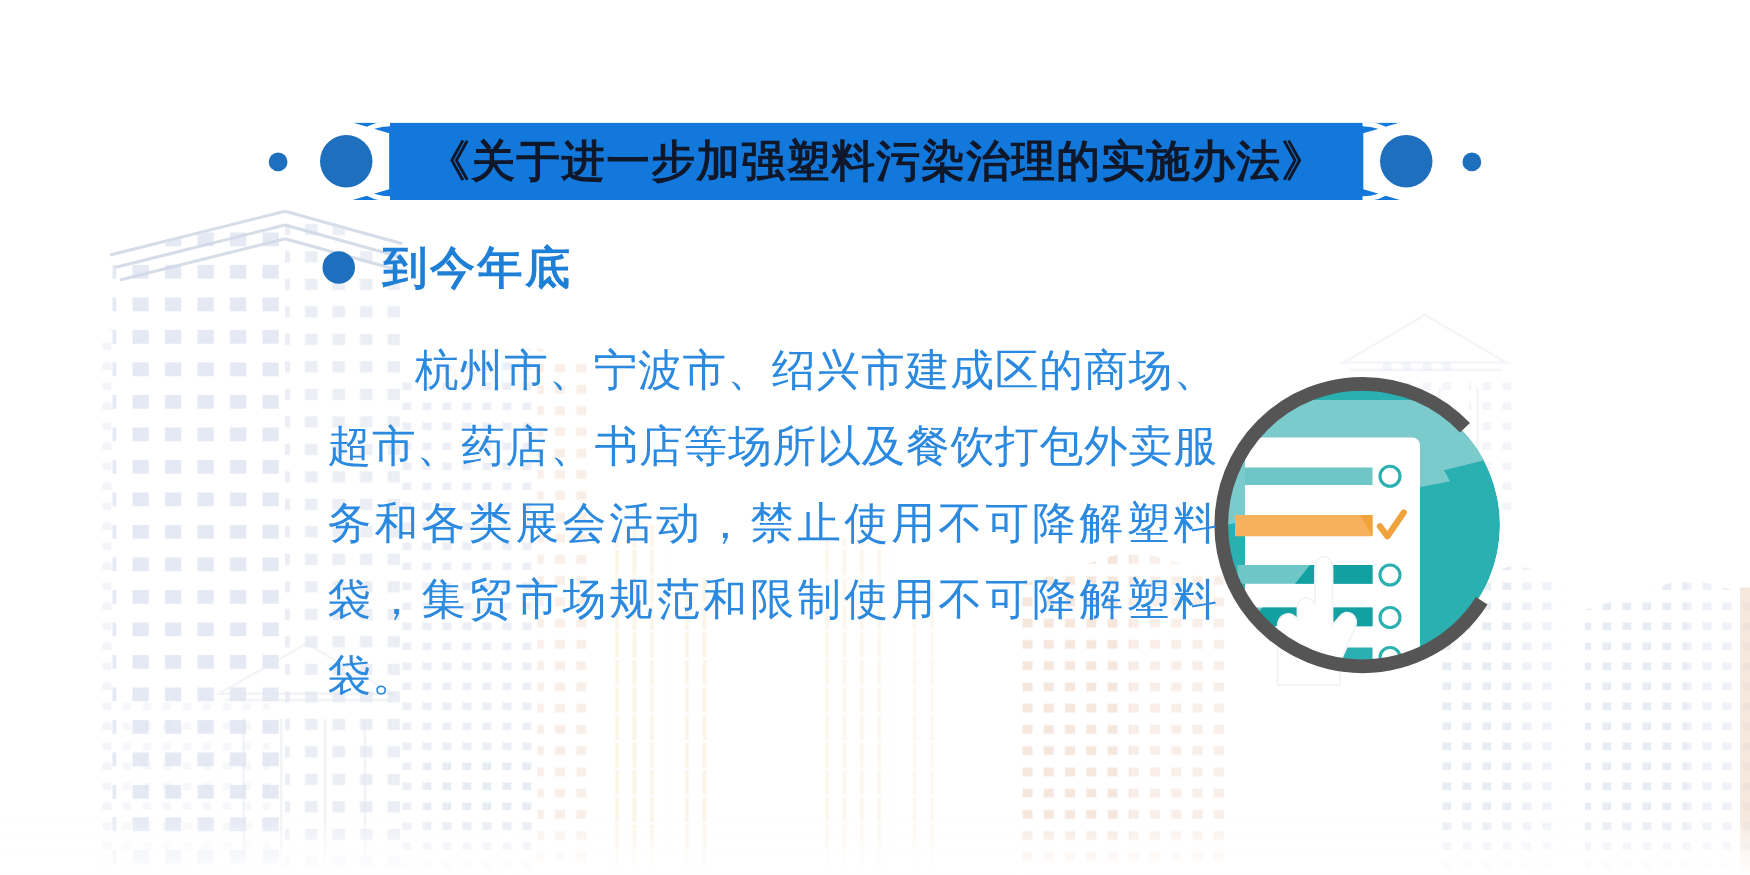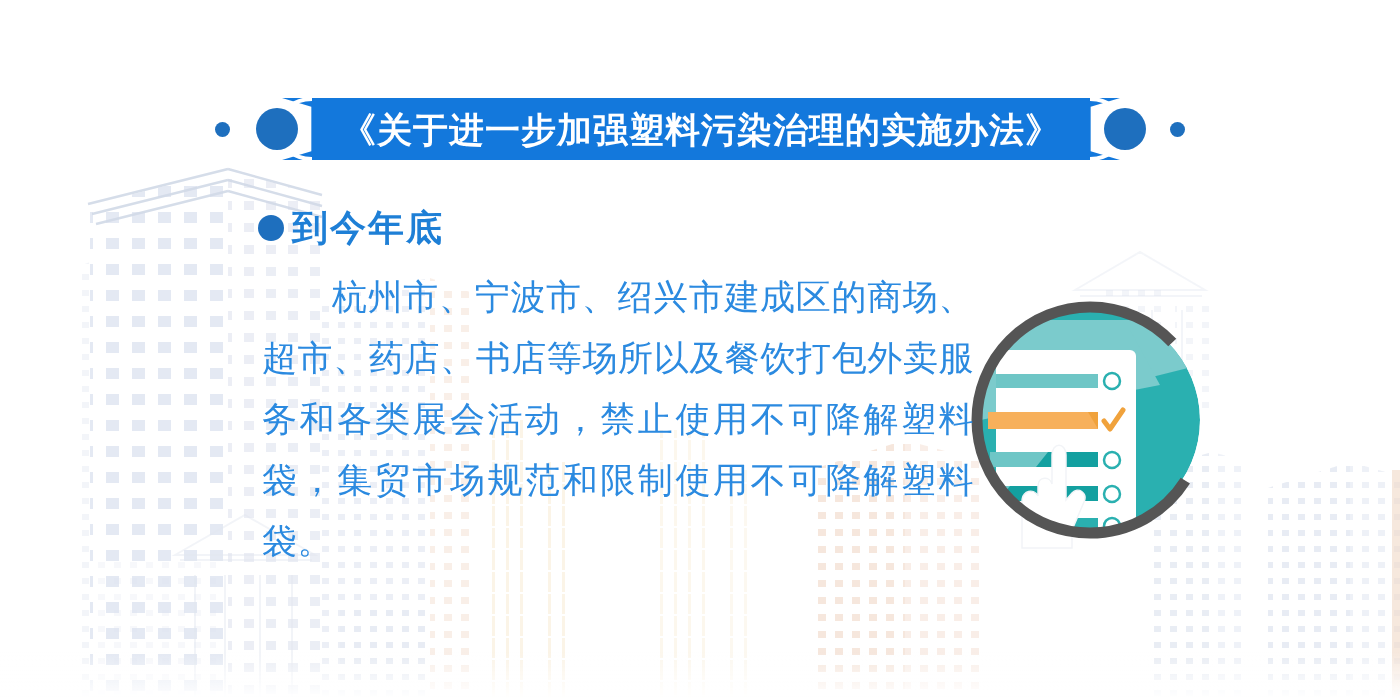--- a/index.html
+++ b/index.html
@@ -45,33 +45,33 @@
     clip-path: polygon(
         0% 0%, 100% 0%,
         96.5% 14%, 96.5% 86%, 100% 100%,
         0% 100%, 3.5% 86%, 3.5% 14%);
     display:flex; align-items:center; justify-content:center;
   }
   .banner-inner-arcs{
     position:absolute; inset:0; pointer-events:none;
   }
   .banner-title{
-    color:#ffffff;
+    color:#0f172a;
     font-size:35px;
     font-weight:bold;
     letter-spacing:1px;
     white-space:nowrap;
     line-height:1;
     position:relative; z-index:2;
   }
 
   
   .sub-row{
-    position:absolute; left:258px; top:210px;
-    display:flex; align-items:center; gap:8px;
+    position:absolute; left:258px; top:196px;
+    display:flex; align-items:center; gap:22px;
     z-index:5;
   }
   .sub-bullet{
     width:26px;height:26px;border-radius:50%;
     background:#1E6FBE;
   }
   .sub-text{
     color:#1E7FD6;
     font-size:36px;
     font-weight:bold;

